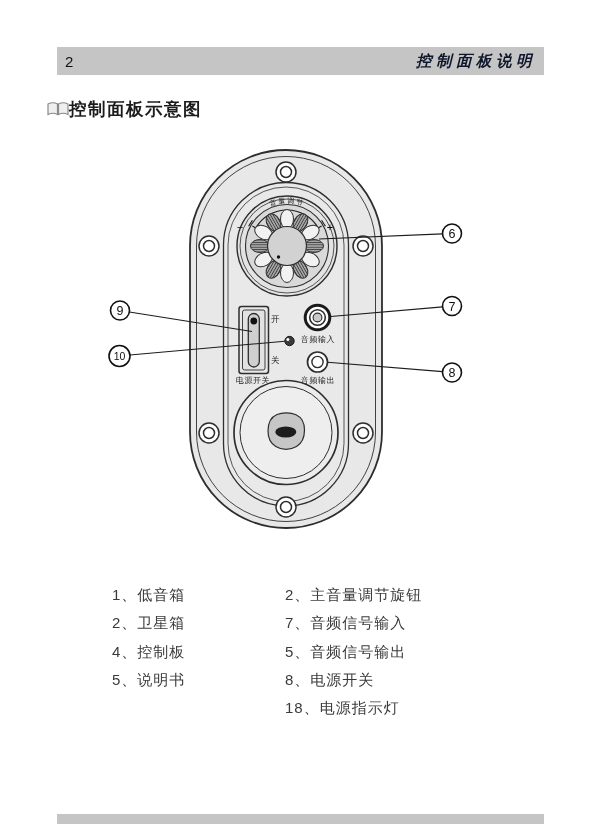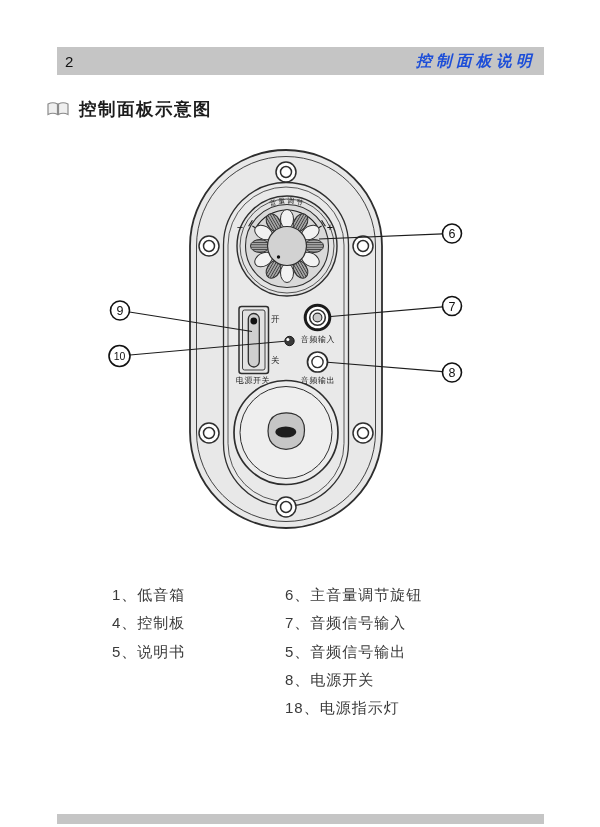--- a/index.html
+++ b/index.html
@@ -8,24 +8,24 @@
     font-family:"Liberation Sans",sans-serif;color:#1a1a1a;
   }
   .header-bar{
     position:absolute;left:57px;top:47px;width:487px;height:28px;
     background:#c5c5c5;display:flex;align-items:center;justify-content:space-between;
     box-sizing:border-box;padding:0 8px;
   }
   .page-number{font-size:15px;color:#111;}
   .header-title{
     font-family:"Liberation Serif",serif;font-style:italic;font-weight:bold;
-    font-size:15.5px;letter-spacing:4.5px;color:#1d4ed8;
+    font-size:15.5px;letter-spacing:4.5px;color:#0f172a;
   }
   .section-heading{
-    position:absolute;left:47px;top:97px;display:flex;align-items:center;gap:10px;text-align:right;
+    position:absolute;left:47px;top:97px;display:flex;align-items:center;text-align:right;
   }
   .section-title{font-size:17.5px;font-weight:bold;color:#1c1c1c;letter-spacing:1.5px;}
   .diagram-svg{position:absolute;left:80px;top:140px;width:400px;height:400px;}
   .legend{
     position:absolute;left:0;top:581px;width:600px;font-size:15px;color:#3a3a3a;
   }
   .legend-col{position:absolute;top:0;}
   .legend-col.left{left:112px;text-align:right;}
   .legend-col.right{left:285px;}
   .legend-item{display:block;height:28.3px;line-height:28.3px;letter-spacing:1px;}
@@ -186,25 +186,26 @@
     </g>
     <g>
       <circle cx="119.5" cy="356" r="10.5" fill="#fff" stroke="#111" stroke-width="1.6"></circle>
       <text x="119.5" y="360" font-size="10.5" text-anchor="middle" fill="#111">10</text>
     </g>
   </svg>
 
   <div class="legend">
     <div class="legend-col left">
       <span class="legend-item">1、低音箱</span>
+      <span class="legend-item">2、卫星箱</span>
       <span class="legend-item">4、控制板</span>
       <span class="legend-item">5、说明书</span>
     </div>
     <div class="legend-col right">
-      <span class="legend-item">6、主音量调节旋钮</span>
+      <span class="legend-item">2、主音量调节旋钮</span>
       <span class="legend-item">7、音频信号输入</span>
       <span class="legend-item">5、音频信号输出</span>
       <span class="legend-item">8、电源开关</span>
       <span class="legend-item">18、电源指示灯</span>
     </div>
   </div>
 
   <div class="footer-bar"></div>
 </div>
 

